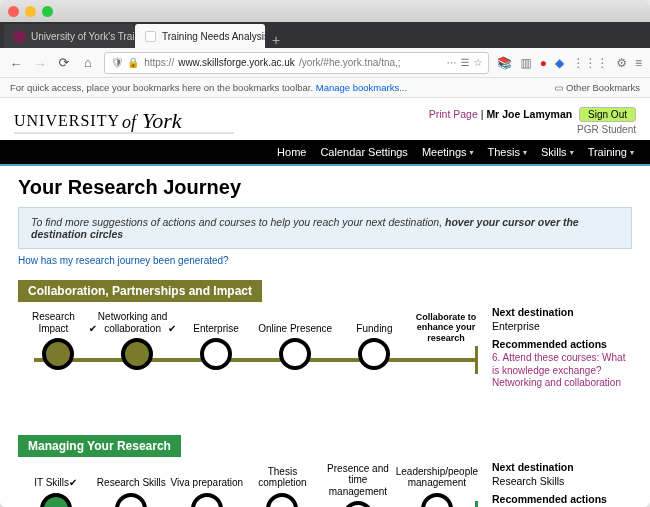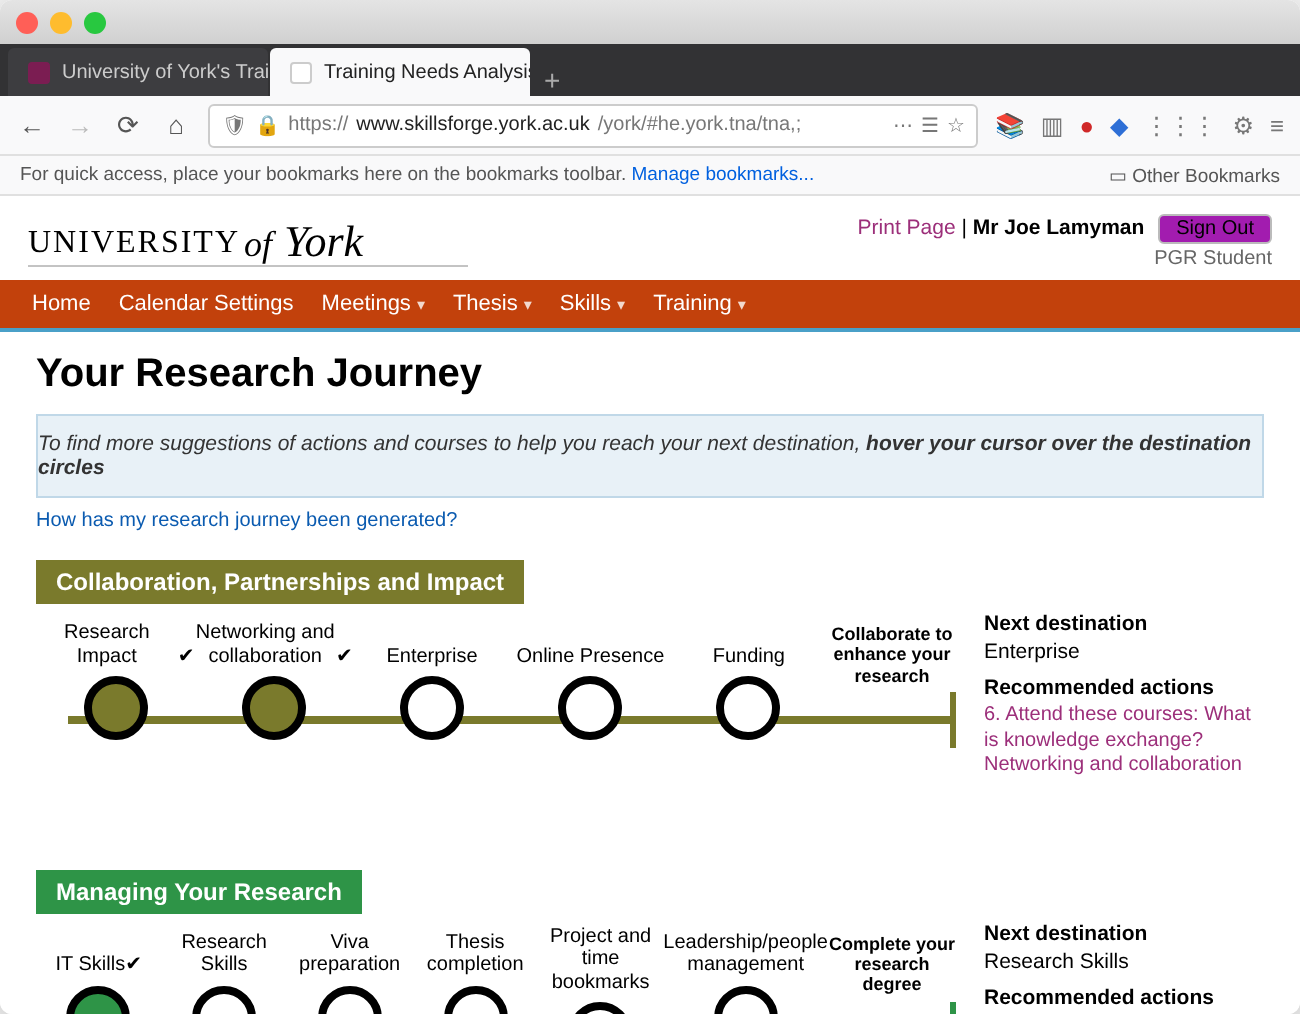--- a/index.html
+++ b/index.html
@@ -18,29 +18,29 @@
   .urlbar { flex: 1; height: 22px; border: 1px solid #ccc; border-radius: 3px; display: flex; align-items: center; padding: 0 6px; gap: 4px; font-size: 10px; color: #777; background: #fff; }
   .urlhost { color: #222; }
   .addr-right { display: flex; gap: 8px; color: #777; font-size: 12px; align-items: center; }
   .bmkbar { height: 20px; background: #f9f9fa; font-size: 9.5px; color: #555; padding: 0 10px; display: flex; align-items: center; justify-content: space-between; border-bottom: 1px solid #e0e0e0; }
   .bmkbar a { color: #0060df; }
   .page { flex: 1; overflow: auto; background: #fff; }
   .header { display: flex; align-items: center; padding: 8px 14px 4px; }
   .logo { height: 30px; }
   .header-right { margin-left: auto; text-align: right; font-size: 10.5px; }
   .plink { color: #9c2f7a; }
-  .signout { background: #a21caf; border: 1px solid #bbb; border-radius: 3px; padding: 1px 8px; font-size: 10px; margin-left: 4px; cursor: pointer; }
+  .signout { background: #bef264; border: 1px solid #bbb; border-radius: 3px; padding: 1px 8px; font-size: 10px; margin-left: 4px; cursor: pointer; }
   .role { color: #666; font-size: 10px; margin-top: 2px; }
-  .menubar { background: #c2410c; color: #fff; display: flex; gap: 14px; padding: 6px 16px; font-size: 11px; }
+  .menubar { background: #000000; color: #fff; display: flex; gap: 14px; padding: 6px 16px; font-size: 11px; justify-content: flex-end; }
   .menubar .mitem { display: flex; align-items: center; gap: 3px; cursor: pointer; }
   .caret { font-size: 8px; opacity: 0.8; }
   .thinbar { height: 2px; background: #4aa0c8; }
   .content { padding: 10px 18px 20px; }
   h1.title { font-size: 20px; font-weight: 600; margin-bottom: 8px; }
-  .infobox { background: #e8f1f7; border: 1px solid #c0d8e8; padding: 8px 0; font-size: 10.5px; font-style: italic; color: #333; margin-bottom: 6px; }
+  .infobox { background: #e8f1f7; border: 1px solid #c0d8e8; padding: 8px 12px; font-size: 10.5px; font-style: italic; color: #333; margin-bottom: 6px; }
   .genlink { font-size: 10px; color: #0b5bb0; display: block; margin-bottom: 14px; }
   .trackhdr { color: #ffffff; font-size: 12px; padding: 4px 10px; font-weight: 600; display: inline-block; }
   .bg-olive { background: #7a7a2c; }
   .bg-green { background: #2e9447; margin-top: 23px; }
   .track { display: flex; gap: 14px; margin-bottom: 22px; align-items: flex-start; }
   .trackmain { flex: 1; position: relative; padding-top: 6px; }
   .circlesrow { display: flex; align-items: flex-start; position: relative; }
   .line { position: absolute; height: 4px; left: 16px; right: 0; top: 56px; }
   .line.olive { background: #7a7a2c; }
   .line.green { background: #2e9447; }
@@ -245,31 +245,30 @@
               <div class="dcircle"></div>
             </div>
             <div class="dest">
               <div class="dlabel">
                   <span>Thesis completion</span>
                 </div>
               <div class="dcircle"></div>
             </div>
             <div class="dest">
               <div class="dlabel">
-                  <span>Project and time bookmarks</span>
+                  <span>Presence and time management</span>
                 </div>
               <div class="dcircle"></div>
             </div>
             <div class="dest">
               <div class="dlabel">
                   <span>Leadership/people management</span>
                 </div>
               <div class="dcircle"></div>
             </div>
-            <div class="final">Complete your research degree</div>
           </div>
         </div>
         <div class="side">
           <div class="sh">Next destination</div>
           <div class="sv">Research Skills</div>
           <div class="sh">Recommended actions</div>
           <div class="ra">1. Attend these courses: Reference management, Creating your thesis, Endnote, Searching the literature</div>
         </div>
       </div>
 

